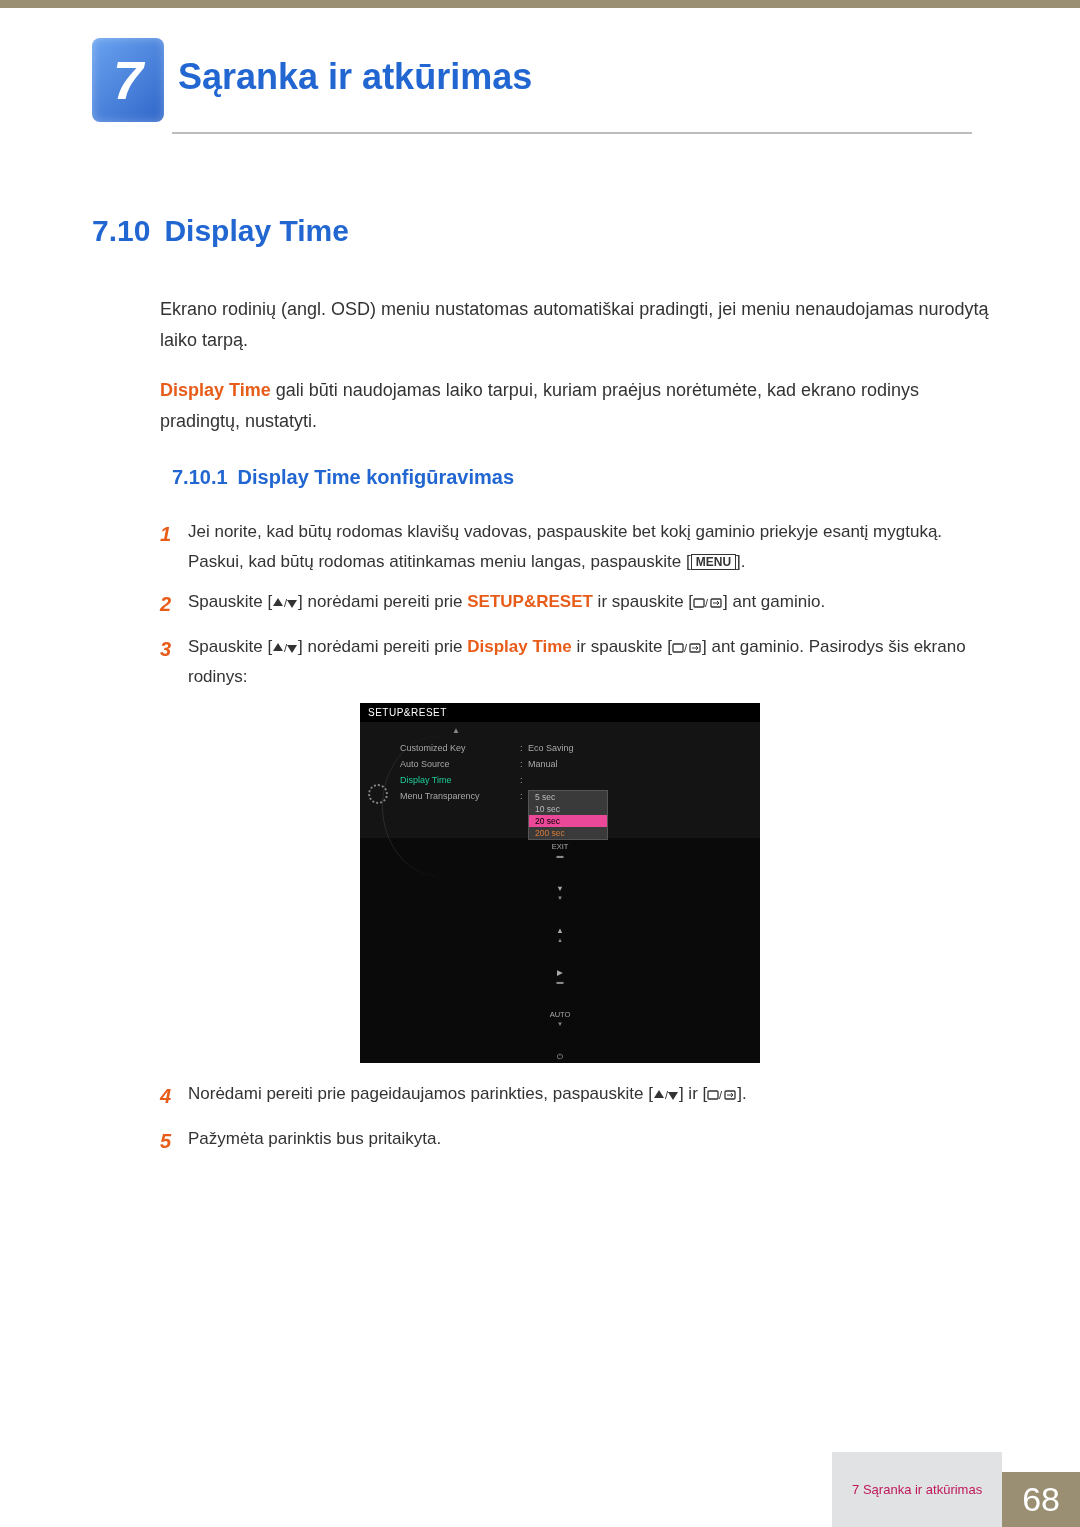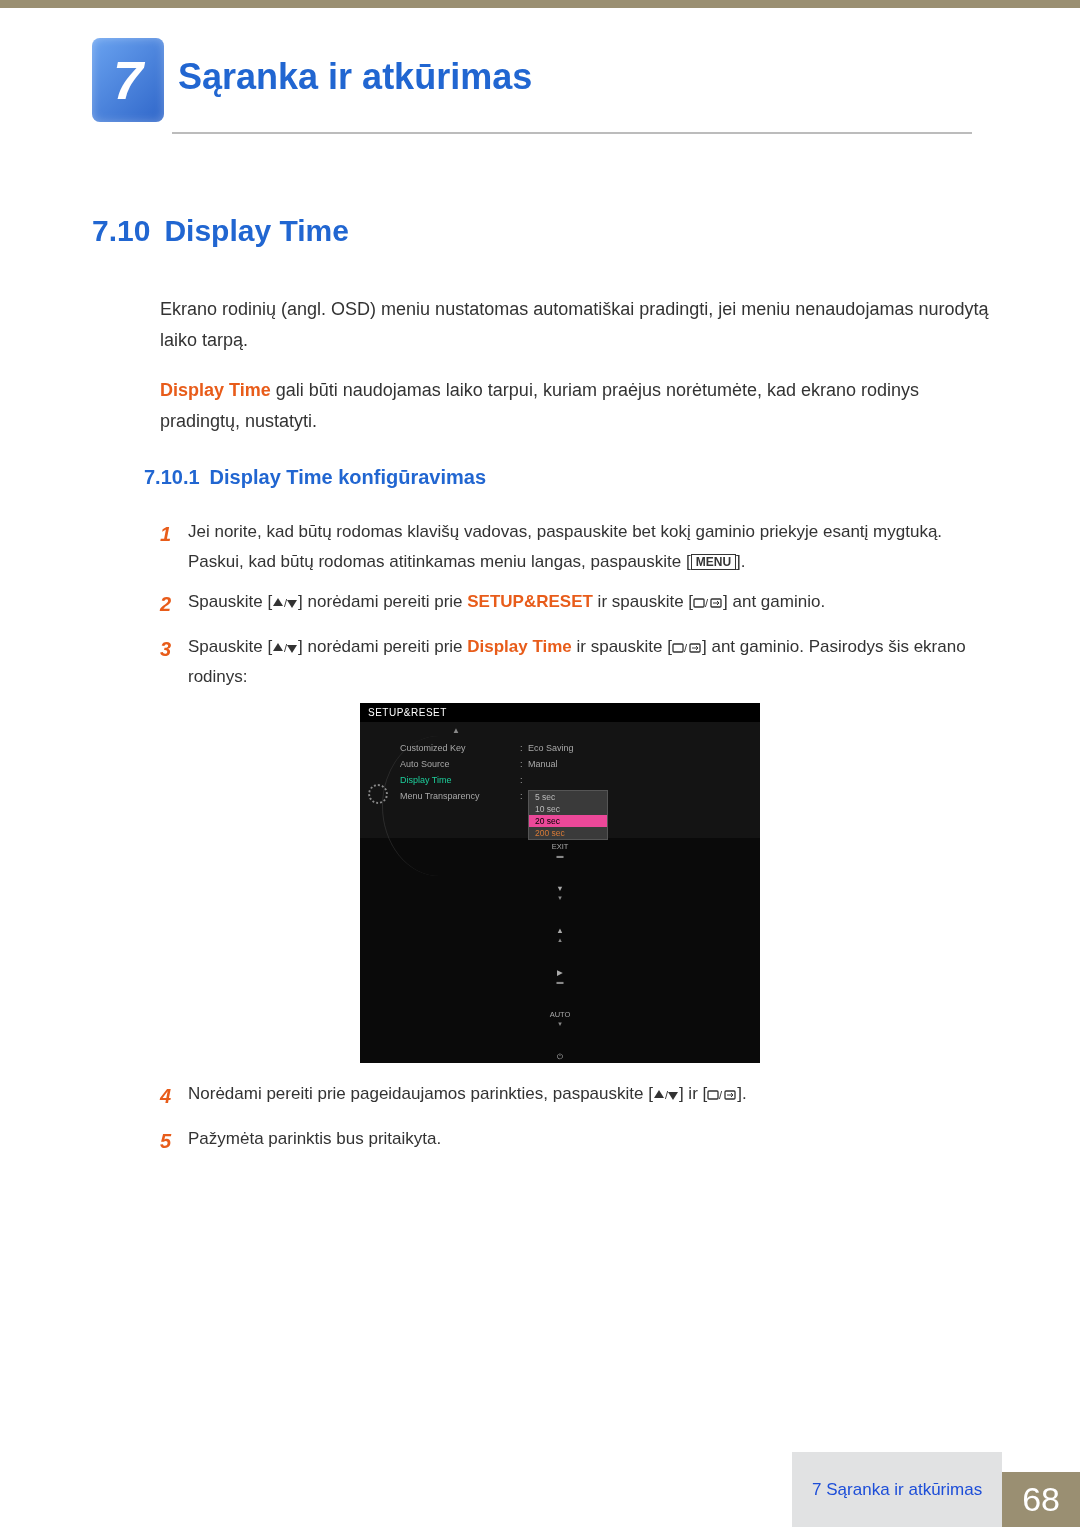--- a/index.html
+++ b/index.html
@@ -62,21 +62,21 @@
     font-size: 18px;
     line-height: 1.7;
     color: #333;
     margin: 0 0 20px 68px;
   }
   .body-text .em { color: #e85c1a; font-weight: bold; }
   .subsection-heading {
     color: #2166d1;
     font-size: 20px;
     font-weight: 600;
-    margin: 30px 0 28px 52px;
+    margin: 30px 0 28px 80px;
   }
   .subsection-heading .num { margin-right: 10px; }
   .steps {
     margin-left: 68px;
   }
   .step {
     display: flex;
     align-items: flex-start;
     font-size: 17px;
     line-height: 1.75;
@@ -191,22 +191,22 @@
   .osd-footer-item .g { color: #888; font-size: 7px; }
   .footer {
     position: absolute;
     bottom: 0;
     right: 0;
     display: flex;
     align-items: stretch;
   }
   .footer-label {
     background: #e1e2e3;
-    color: #1d4ed8;
-    font-size: 17px;
+    color: #be185d;
+    font-size: 13px;
     padding: 10px 20px;
     display: flex;
     align-items: center;
   }
   .footer-page {
     background: #9a8f72;
     color: #fff;
     font-size: 34px;
     font-weight: 300;
     padding: 8px 20px;

